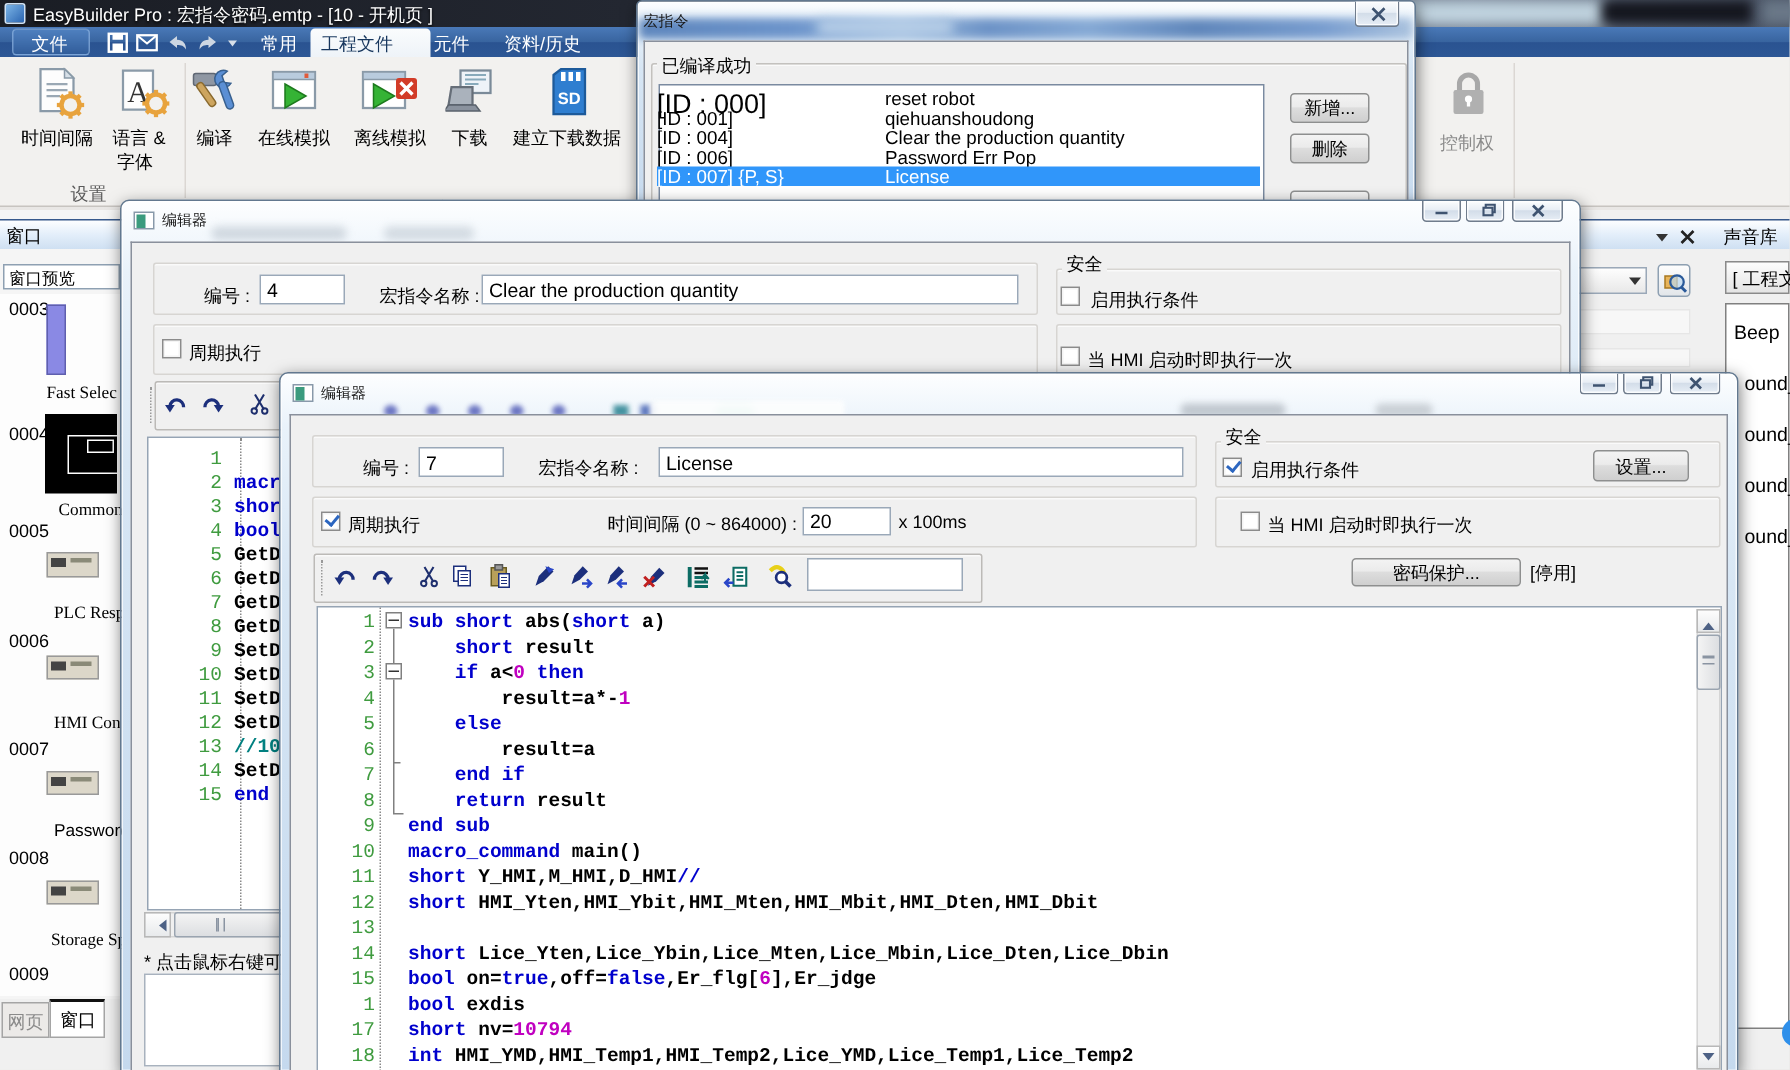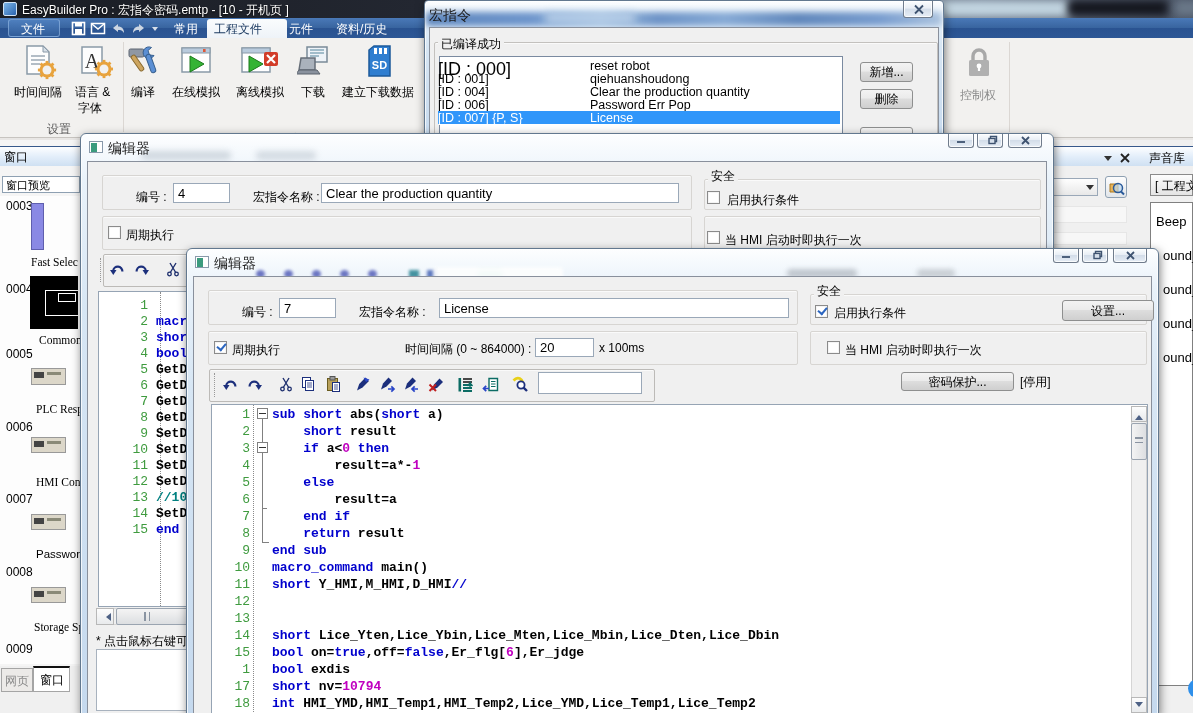--- a/index.html
+++ b/index.html
@@ -2,21 +2,21 @@
 <html><head><meta charset="utf-8"><style>
 *{margin:0;padding:0;box-sizing:border-box}
 html,body{width:1193px;height:713px;overflow:hidden;background:#e9e7e5;font-family:"Liberation Sans",sans-serif}
 .abs{position:absolute}
 .tx{position:absolute;white-space:nowrap;font-size:12px;color:#000}
 
 .win{position:absolute;border:1px solid #62788f;border-radius:6px 6px 0 0;
  background:linear-gradient(180deg,#fdfeff 0%,#e9f2fa 8%,#d7e6f4 30%,#c5d9ee 100%);
  box-shadow:1px 3px 10px rgba(0,0,0,.5), inset 0 0 0 1px rgba(255,255,255,.75)}
 .client{position:absolute;left:4px;right:4px;top:26px;bottom:0;background:#f0f0f0;border:1px solid #89909c;border-bottom:none}
-.wtitle{position:absolute;top:5px;font-size:14px;color:#1a1a1a;z-index:3}
+.wtitle{position:absolute;top:5px;font-size:10px;color:#1a1a1a;z-index:3}
 
 .cb{position:absolute;height:14px;border:1px solid #707c8c;border-top:none;border-radius:0 0 3px 3px;
  background:linear-gradient(180deg,#fbfdfe,#e8eef5 45%,#d3dde9 50%,#e7eef6);box-shadow:inset 0 0 0 1px rgba(255,255,255,.8)}
 
 .gbox{position:absolute;border:1px solid #d7d5d2;border-radius:2px;box-shadow:inset 0 1px 0 #fafafa}
 .field{position:absolute;background:#fff;border:1px solid #9aa8b8;font-size:13px;color:#000;padding-left:4px}
 .btn{position:absolute;border:1px solid #8e8f8f;border-radius:3px;text-align:center;font-size:12px;color:#000;
  background:linear-gradient(180deg,#f3f3f3,#ebebeb 45%,#dddddd 50%,#cfcfcf)}
 .ck{position:absolute;width:13px;height:13px;background:#fff;border:1px solid #8b8b8b;box-shadow:inset 0 0 0 1px #f4f4f4}
 .ck.on::after{content:"";position:absolute;left:2px;top:1px;width:7px;height:4px;border-left:2px solid #2c66c0;border-bottom:2px solid #2c66c0;transform:rotate(-50deg)}
@@ -424,21 +424,21 @@
 <div class="client" style="top:27px;left:6px;right:6px">
 <div class="gbox" style="left:14px;top:13px;width:590px;height:35px"></div>
 <div class="tx" style="left:48px;top:27px">编号 :</div>
       <div class="field" style="left:85px;top:21px;width:57px;height:20px;line-height:19px">7</div>
 <div class="tx" style="left:165px;top:27px">宏指令名称 :</div>
       <div class="field" style="left:245px;top:21px;width:350px;height:20px;line-height:19px">License</div>
 <div class="gbox" style="left:616px;top:17px;width:337px;height:31px"></div>
 <div class="tx" style="left:620px;top:6px;background:#f0f0f0;padding:0 3px">安全</div>
 <div class="ck on" style="left:621px;top:28px"></div>
       <div class="tx" style="left:640px;top:28px">启用执行条件</div>
-<div class="btn" style="left:868px;top:23px;width:92px;height:21px;line-height:20px">设置...</div>
+<div class="btn" style="left:868px;top:23px;width:64px;height:21px;line-height:20px">设置...</div>
 <div class="gbox" style="left:14px;top:54px;width:590px;height:34px"></div>
 <div class="ck on" style="left:20px;top:64px"></div>
       <div class="tx" style="left:38px;top:65px">周期执行</div>
 <div class="tx" style="left:211px;top:64px">时间间隔 (0 ~ 864000) :</div>
       <div class="field" style="left:341px;top:61px;width:59px;height:19px;line-height:18px">20</div>
       <div class="tx" style="left:405px;top:64px">x 100ms</div>
 <div class="gbox" style="left:616px;top:54px;width:337px;height:34px"></div>
 <div class="ck" style="left:633px;top:64px"></div>
       <div class="tx" style="left:651px;top:65px">当 HMI 启动时即执行一次</div>
 <div class="gbox" style="left:15px;top:92px;width:446px;height:33px;border-color:#bcbab7;background:#f0f0f0"></div>
@@ -527,20 +527,21 @@
 <div class="code" style="left:78px;top:231px">    <span class="k">end if</span></div>
 <div class="code gn" style="left:25px;top:248px;width:31px;text-align:right">8</div>
 <div class="code" style="left:78px;top:248px">    <span class="k">return</span> result</div>
 <div class="code gn" style="left:25px;top:265px;width:31px;text-align:right">9</div>
 <div class="code" style="left:78px;top:265px"><span class="k">end sub</span></div>
 <div class="code gn" style="left:25px;top:282px;width:31px;text-align:right">10</div>
 <div class="code" style="left:78px;top:282px"><span class="k">macro_command</span> main()</div>
 <div class="code gn" style="left:25px;top:299px;width:31px;text-align:right">11</div>
 <div class="code" style="left:78px;top:299px"><span class="k">short</span> Y_HMI,M_HMI,D_HMI<span class="k">//</span></div>
 <div class="code gn" style="left:25px;top:316px;width:31px;text-align:right">12</div>
+<div class="code" style="left:78px;top:316px"><span class="k">short</span> HMI_Yten,HMI_Ybit,HMI_Mten,HMI_Mbit,HMI_Dten,HMI_Dbit</div>
 <div class="code gn" style="left:25px;top:333px;width:31px;text-align:right">13</div>
 <div class="code gn" style="left:25px;top:350px;width:31px;text-align:right">14</div>
 <div class="code" style="left:78px;top:350px"><span class="k">short</span> Lice_Yten,Lice_Ybin,Lice_Mten,Lice_Mbin,Lice_Dten,Lice_Dbin</div>
 <div class="code gn" style="left:25px;top:367px;width:31px;text-align:right">15</div>
 <div class="code" style="left:78px;top:367px"><span class="k">bool</span> on=<span class="k">true</span>,off=<span class="k">false</span>,Er_flg[<span class="n">6</span>],Er_jdge</div>
 <div class="code gn" style="left:25px;top:384px;width:31px;text-align:right">1</div>
 <div class="code" style="left:78px;top:384px"><span class="k">bool</span> exdis</div>
 <div class="code gn" style="left:25px;top:401px;width:31px;text-align:right">17</div>
 <div class="code" style="left:78px;top:401px"><span class="k">short</span> nv=<span class="n">10794</span></div>
 <div class="code gn" style="left:25px;top:418px;width:31px;text-align:right">18</div>

